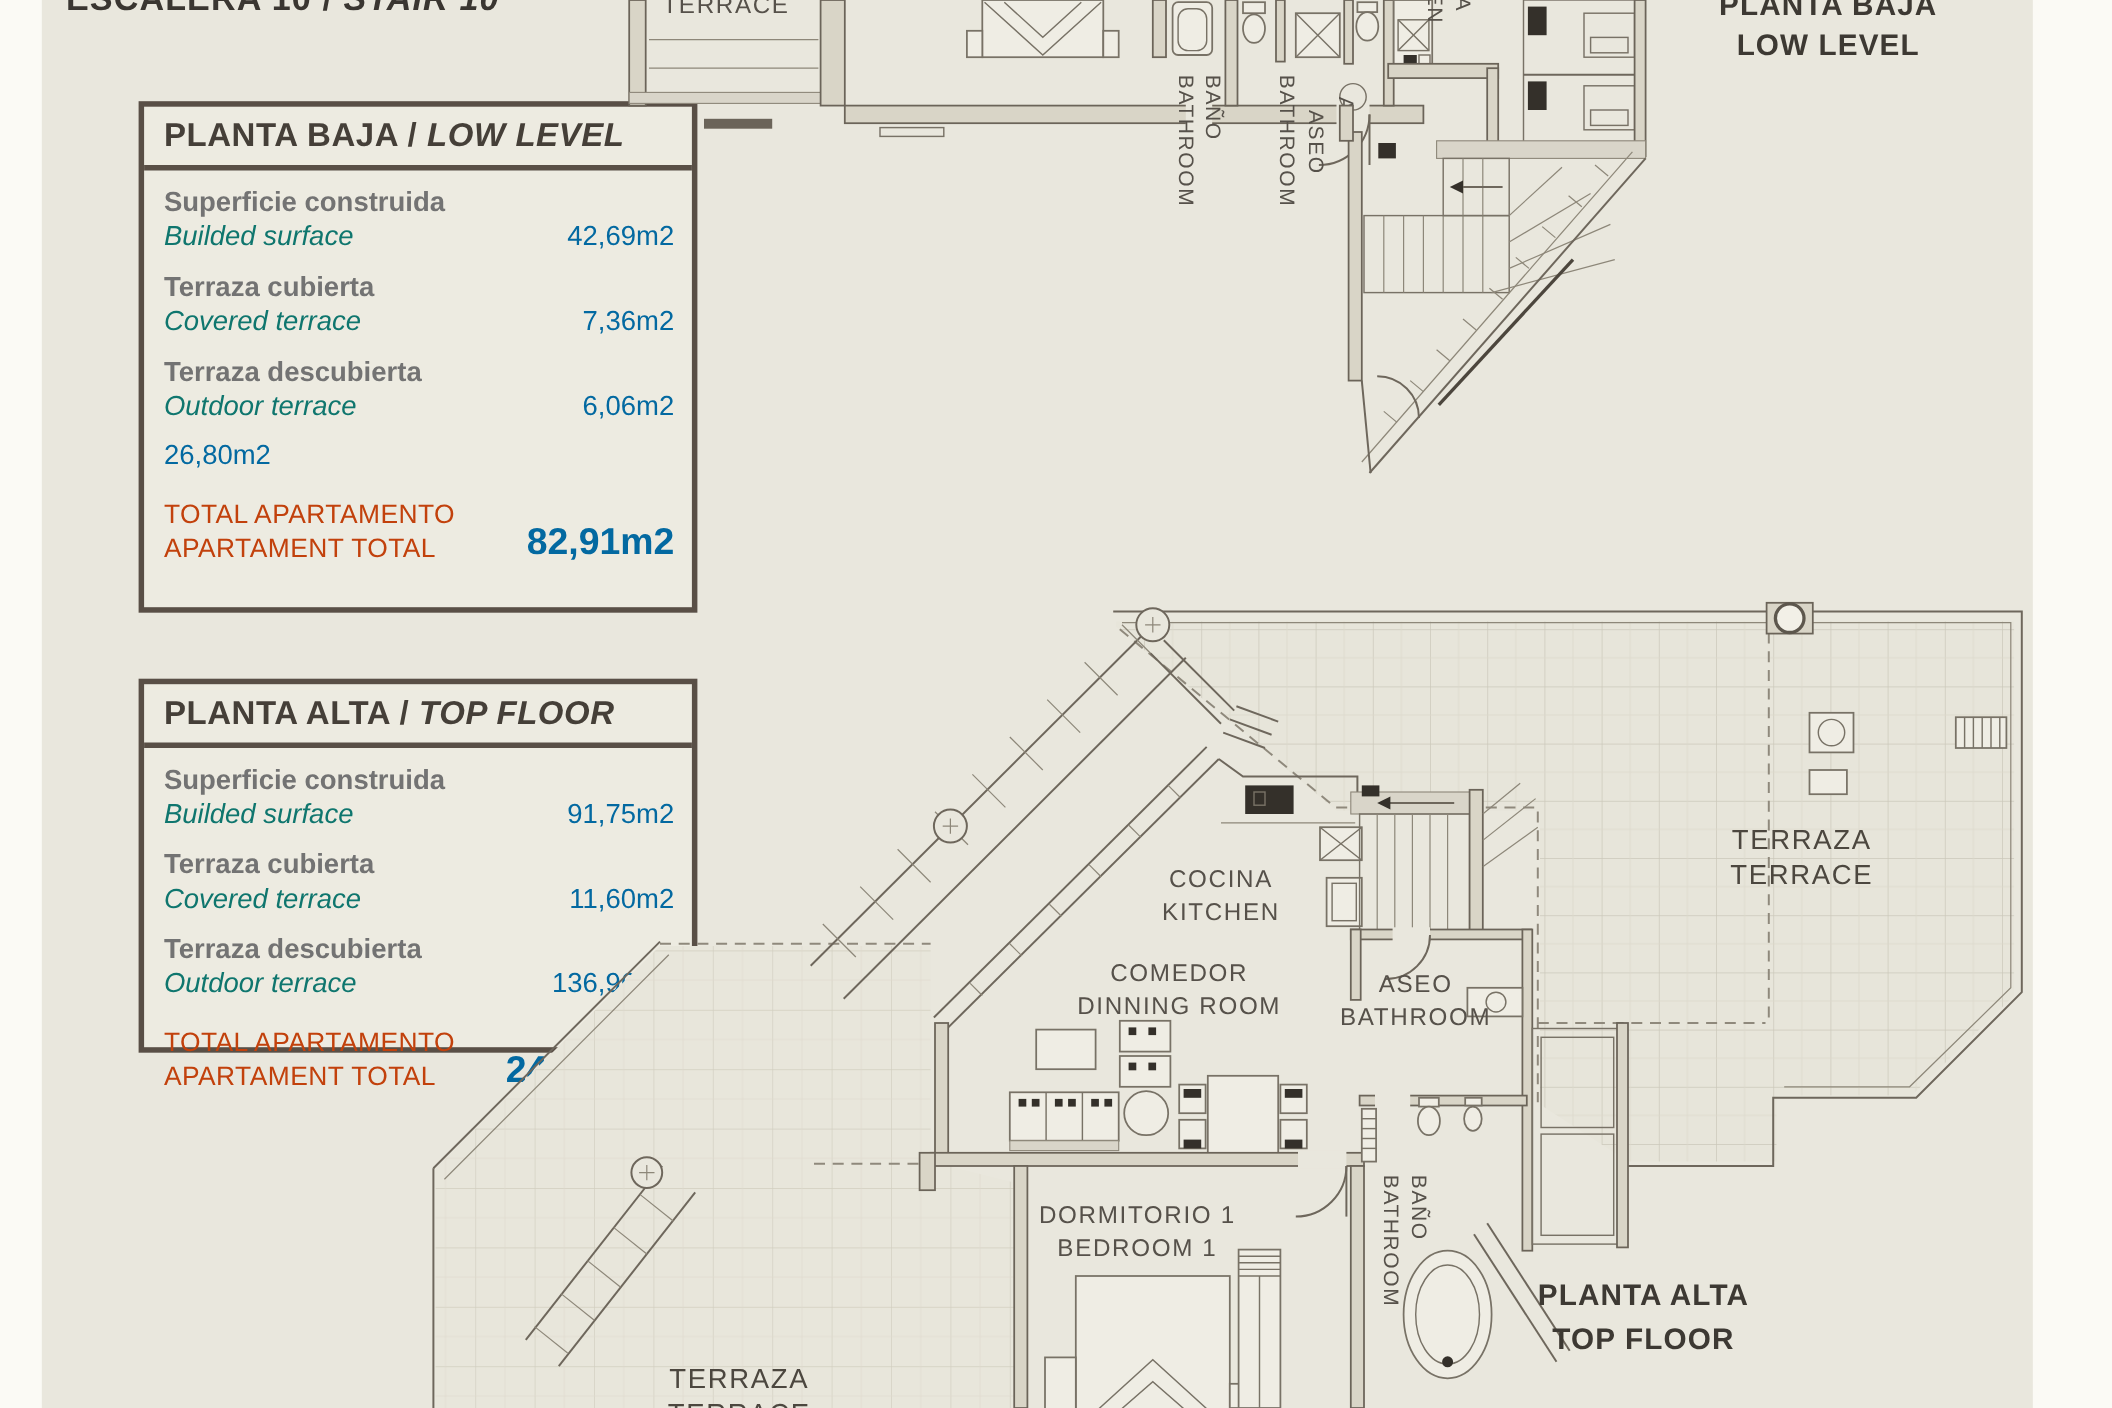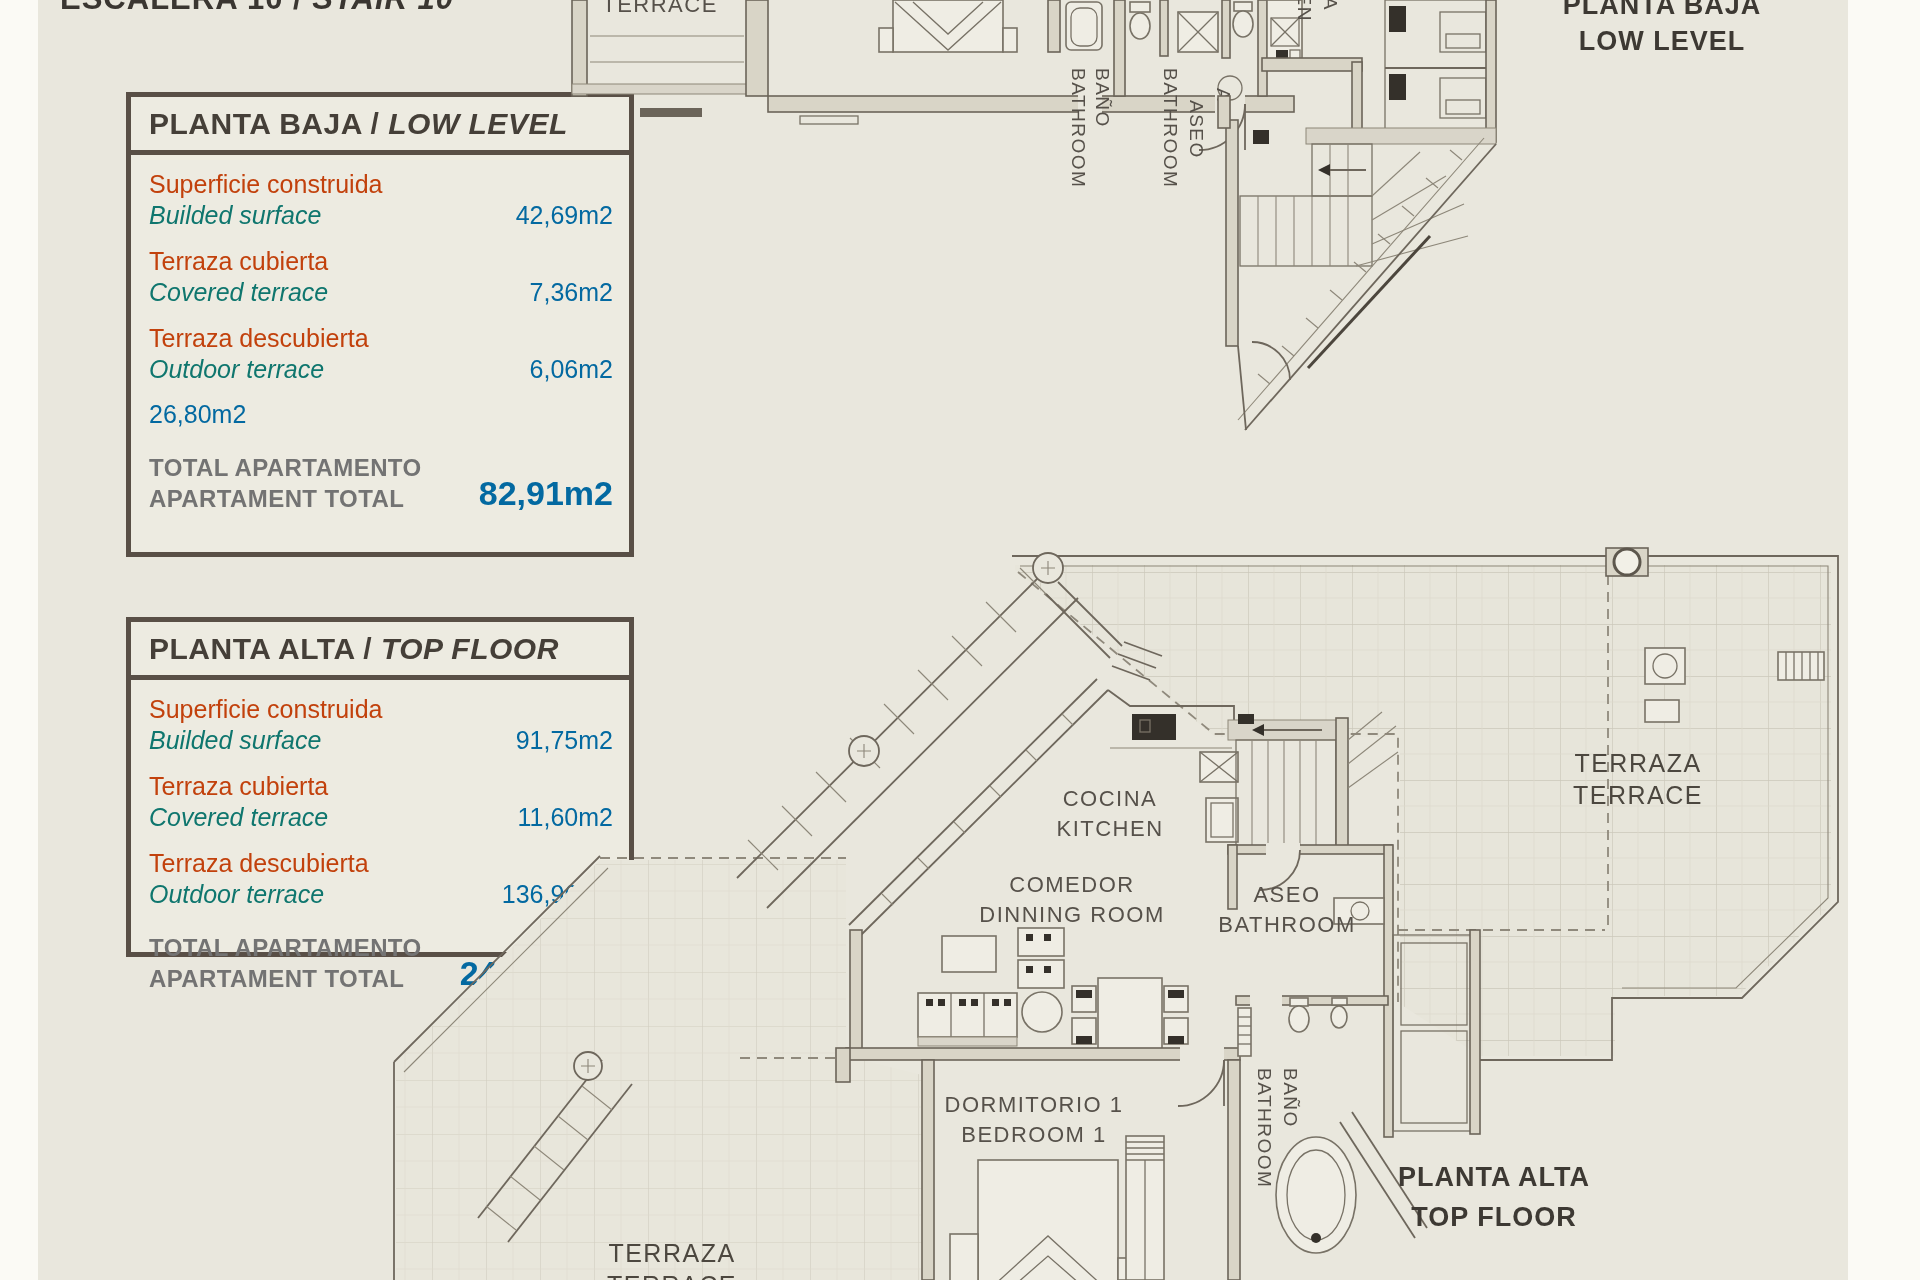--- a/index.html
+++ b/index.html
@@ -6,25 +6,25 @@
   #stage{position:relative;width:1920px;height:1280px;overflow:hidden;
          background:#e9e7dd;font-family:"Liberation Sans",sans-serif;}
   .edge{position:absolute;top:0;bottom:0;background:#fbfaf5;}
   
   .ibox{position:absolute;left:78px;width:508px;border:5px solid #594f46;background:#edebe1;box-sizing:border-box;margin-left:48px;}
   .ibox .hdr{border-bottom:5px solid #594f46;padding:10px 14px 9px 18px;
              font-size:30px;font-weight:bold;color:#453f38;letter-spacing:.5px;white-space:nowrap;}
   .ibox .hdr .en{font-style:italic;}
   .ibox .rows{padding:14px 16px 10px 18px;}
   .irow{display:flex;justify-content:space-between;align-items:flex-end;margin-bottom:15px;}
-  .irow .txt .es{font-size:25px;color:#c2410c;line-height:31px;}
+  .irow .txt .es{font-size:25px;color:#737373;line-height:31px;font-weight:bold;}
   .irow .txt .en{font-size:25px;color:#0f766e;font-style:italic;line-height:31px;}
   .irow .val{font-size:25px;color:#0369a1;padding-bottom:1px;}
   .irow.total{margin-top:22px;}
-  .irow.total .txt .es,.irow.total .txt .en{font-weight:bold;font-style:normal;color:#737373;font-size:24px;letter-spacing:.4px;}
+  .irow.total .txt .es,.irow.total .txt .en{font-weight:normal;font-style:normal;color:#c2410c;font-size:24px;letter-spacing:.4px;}
   .irow.total .val{font-weight:bold;font-size:34px;}
   
   #sheet-title{position:absolute;left:60px;top:-19px;font-size:31px;font-weight:bold;color:#3a3631;letter-spacing:1px;white-space:nowrap;}
   #sheet-title .en{font-style:italic;}
   
   svg{position:absolute;left:0;top:0;}
   .wall{fill:#d9d5c7;stroke:#6b6459;stroke-width:1.6;}
   .wallD{fill:#6b6459;stroke:none;}
   .ln{fill:none;stroke:#6e675c;stroke-width:1.8;}
   .lnt{fill:none;stroke:#8d8779;stroke-width:1.1;}

